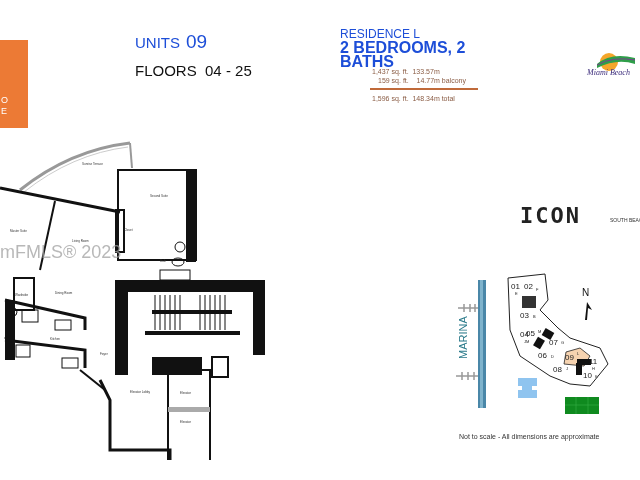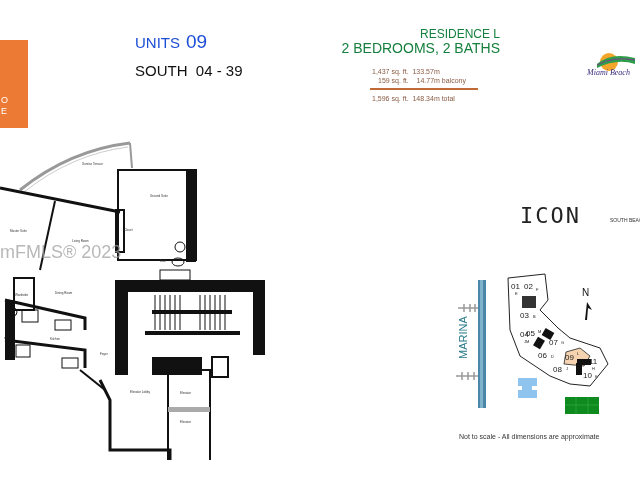--- a/index.html
+++ b/index.html
@@ -3,47 +3,47 @@
 <meta charset="utf-8">
 <style>
   html, body { margin:0; padding:0; background:#ffffff; }
   body { width:640px; height:480px; position:relative; overflow:hidden; font-family:"Liberation Sans", sans-serif; }
   .abs { position:absolute; }
   .orange-tab { left:0; top:40px; width:28px; height:88px; background:#ec7a35; color:#fff; font-size:9px; line-height:10px; }
   .orange-tab span { position:absolute; left:1px; }
   .units { left:135px; top:31px; font-size:15px; color:#1d4ed8; }
   .units .num { font-size:19px; margin-left:6px; }
   .floors { left:135px; top:62px; font-size:15px; color:#111; }
-  .residence { left:340px; top:27px; width:160px; text-align:right; color:#15803d; }
+  .residence { left:340px; top:27px; width:160px; text-align:left; color:#1d4ed8; }
   .residence .t1 { font-size:12px; line-height:14px; }
-  .residence .t2 { font-size:14px; line-height:14px; }
+  .residence .t2 { font-size:16px; line-height:14px;font-weight:bold; }
   .areas { left:372px; top:67px; font-size:7px; color:#8a5c44; line-height:9px; }
   .areas .rule { width:108px; height:2px; background:#c06a3a; margin:3px 0 4px -2px; }
   .logo { left:583px; top:46px; width:56px; height:34px; }
   .icon-logo { left:520px; top:203px; }
-  .icon-logo .word { font-size:22px; font-weight:normal; letter-spacing:2px; color:#222; font-family:"DejaVu Sans Mono", monospace; }
+  .icon-logo .word { font-size:22px; font-weight:bold; letter-spacing:2px; color:#222; font-family:"DejaVu Sans Mono", monospace; }
   .icon-logo .sub { font-size:5px; color:#333; position:absolute; left:90px; top:14px; white-space:nowrap; }
   .note { left:459px; top:433px; font-size:7px; color:#333; }
   .watermark { left:0; top:242px; font-size:18px; color:rgba(160,160,160,0.75); letter-spacing:0px; }
   .site { left:440px; top:260px; width:200px; height:160px; }
   .plan { left:0; top:140px; width:290px; height:320px; }
 </style>
 </head>
 <body>
 
 <div class="abs orange-tab">
   <span style="top:55px">O</span>
   <span style="top:66px">E</span>
 </div>
 
 <div class="abs units">
   <span>UNITS</span><span class="num">09</span>
 </div>
 <div class="abs floors">
-  <span>SOUTH</span>&nbsp;&nbsp;<span>04 - 39</span>
+  <span>FLOORS</span>&nbsp;&nbsp;<span>04 - 25</span>
 </div>
 
 <div class="abs residence">
   <div class="t1">RESIDENCE L</div>
   <div class="t2">2 BEDROOMS, 2 BATHS</div>
 </div>
 <div class="abs areas">
   <div style="white-space:pre">1,437 sq. ft.  133.57m</div>
   <div style="white-space:pre;padding-left:6px">159 sq. ft.    14.77m balcony</div>
   <div class="rule"></div>

